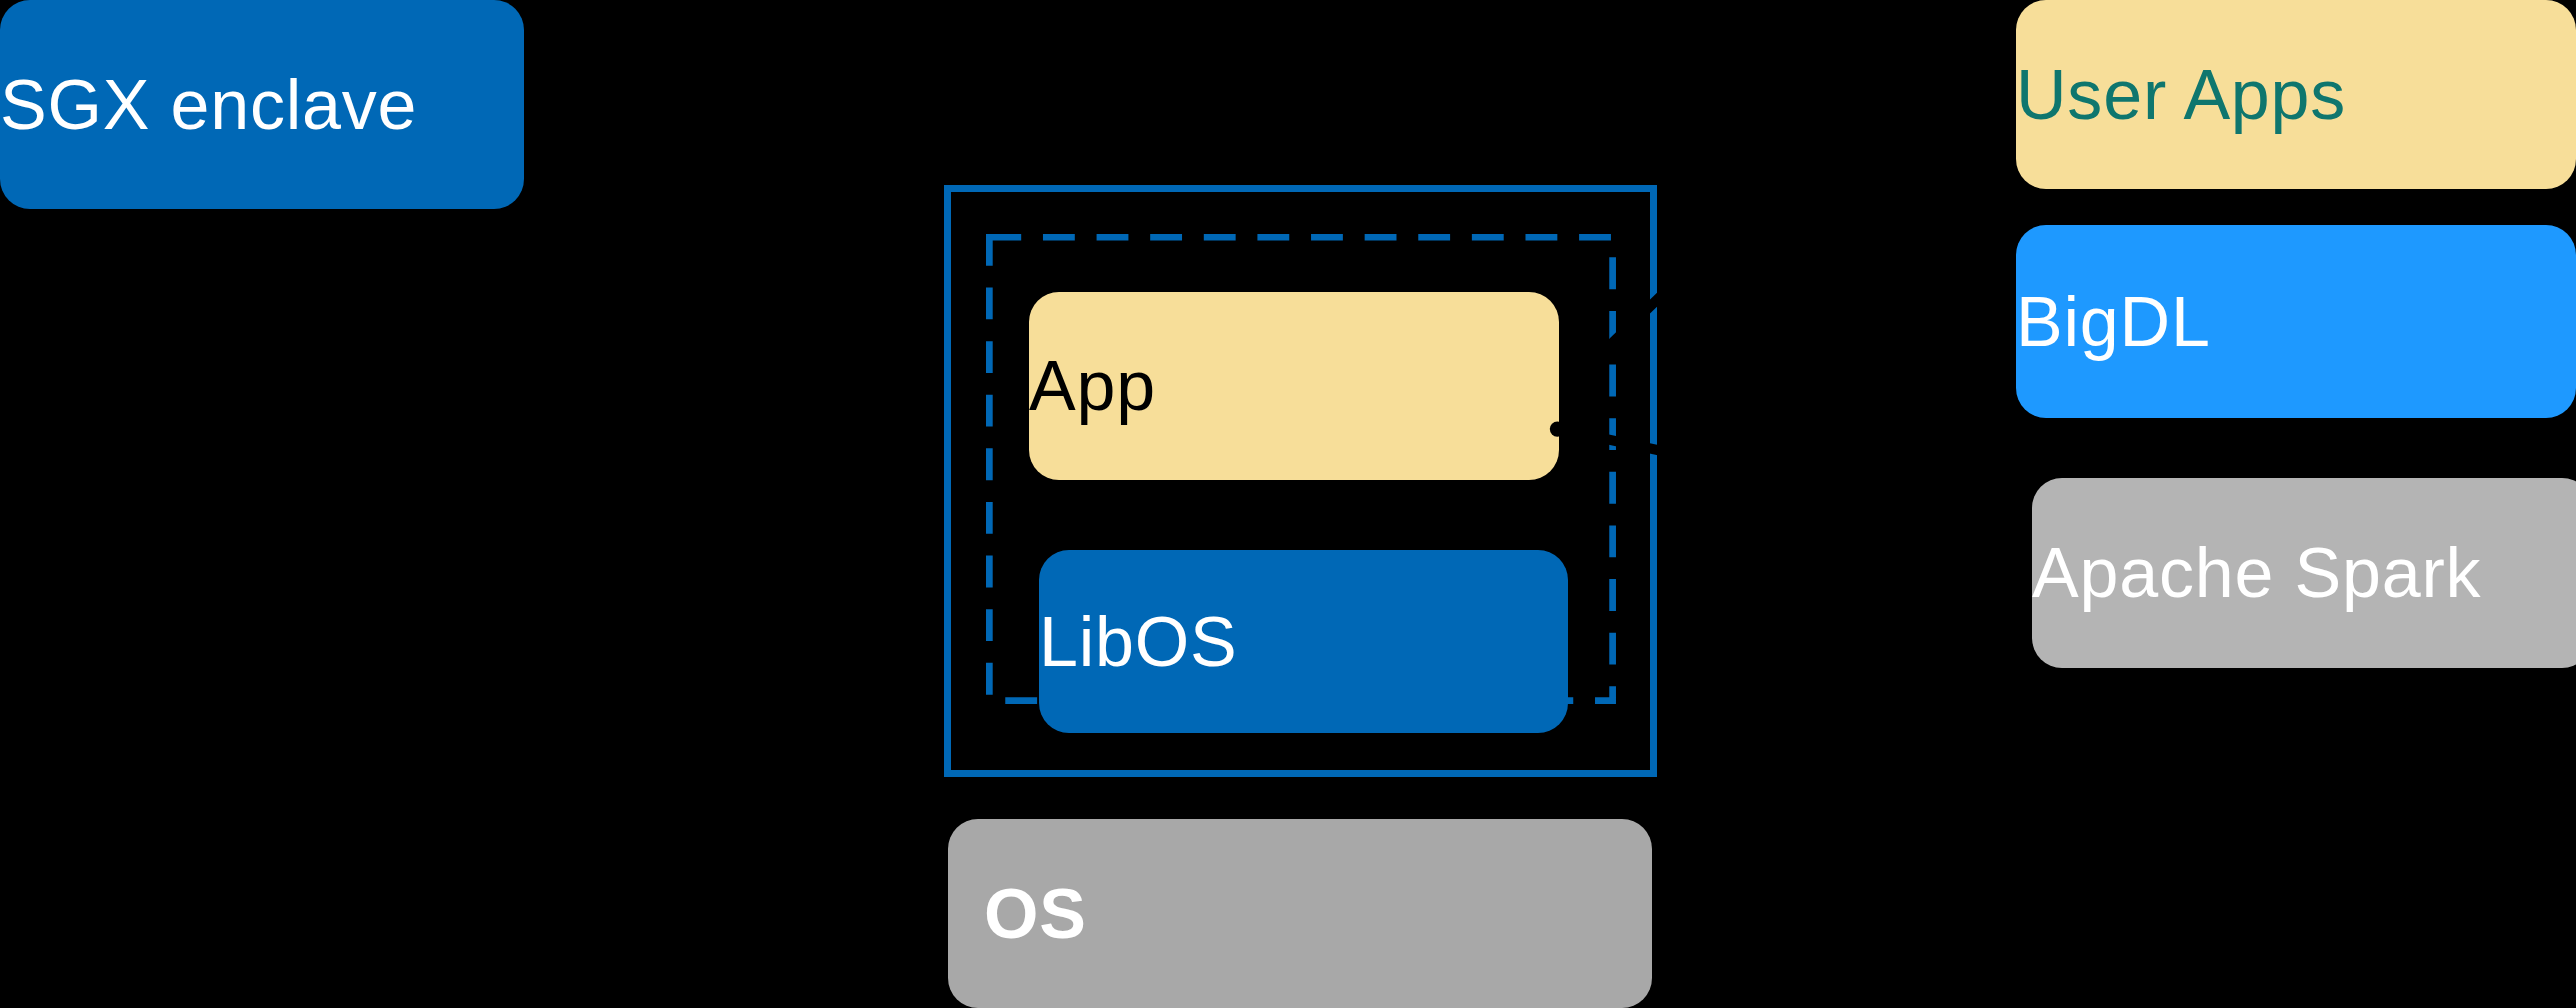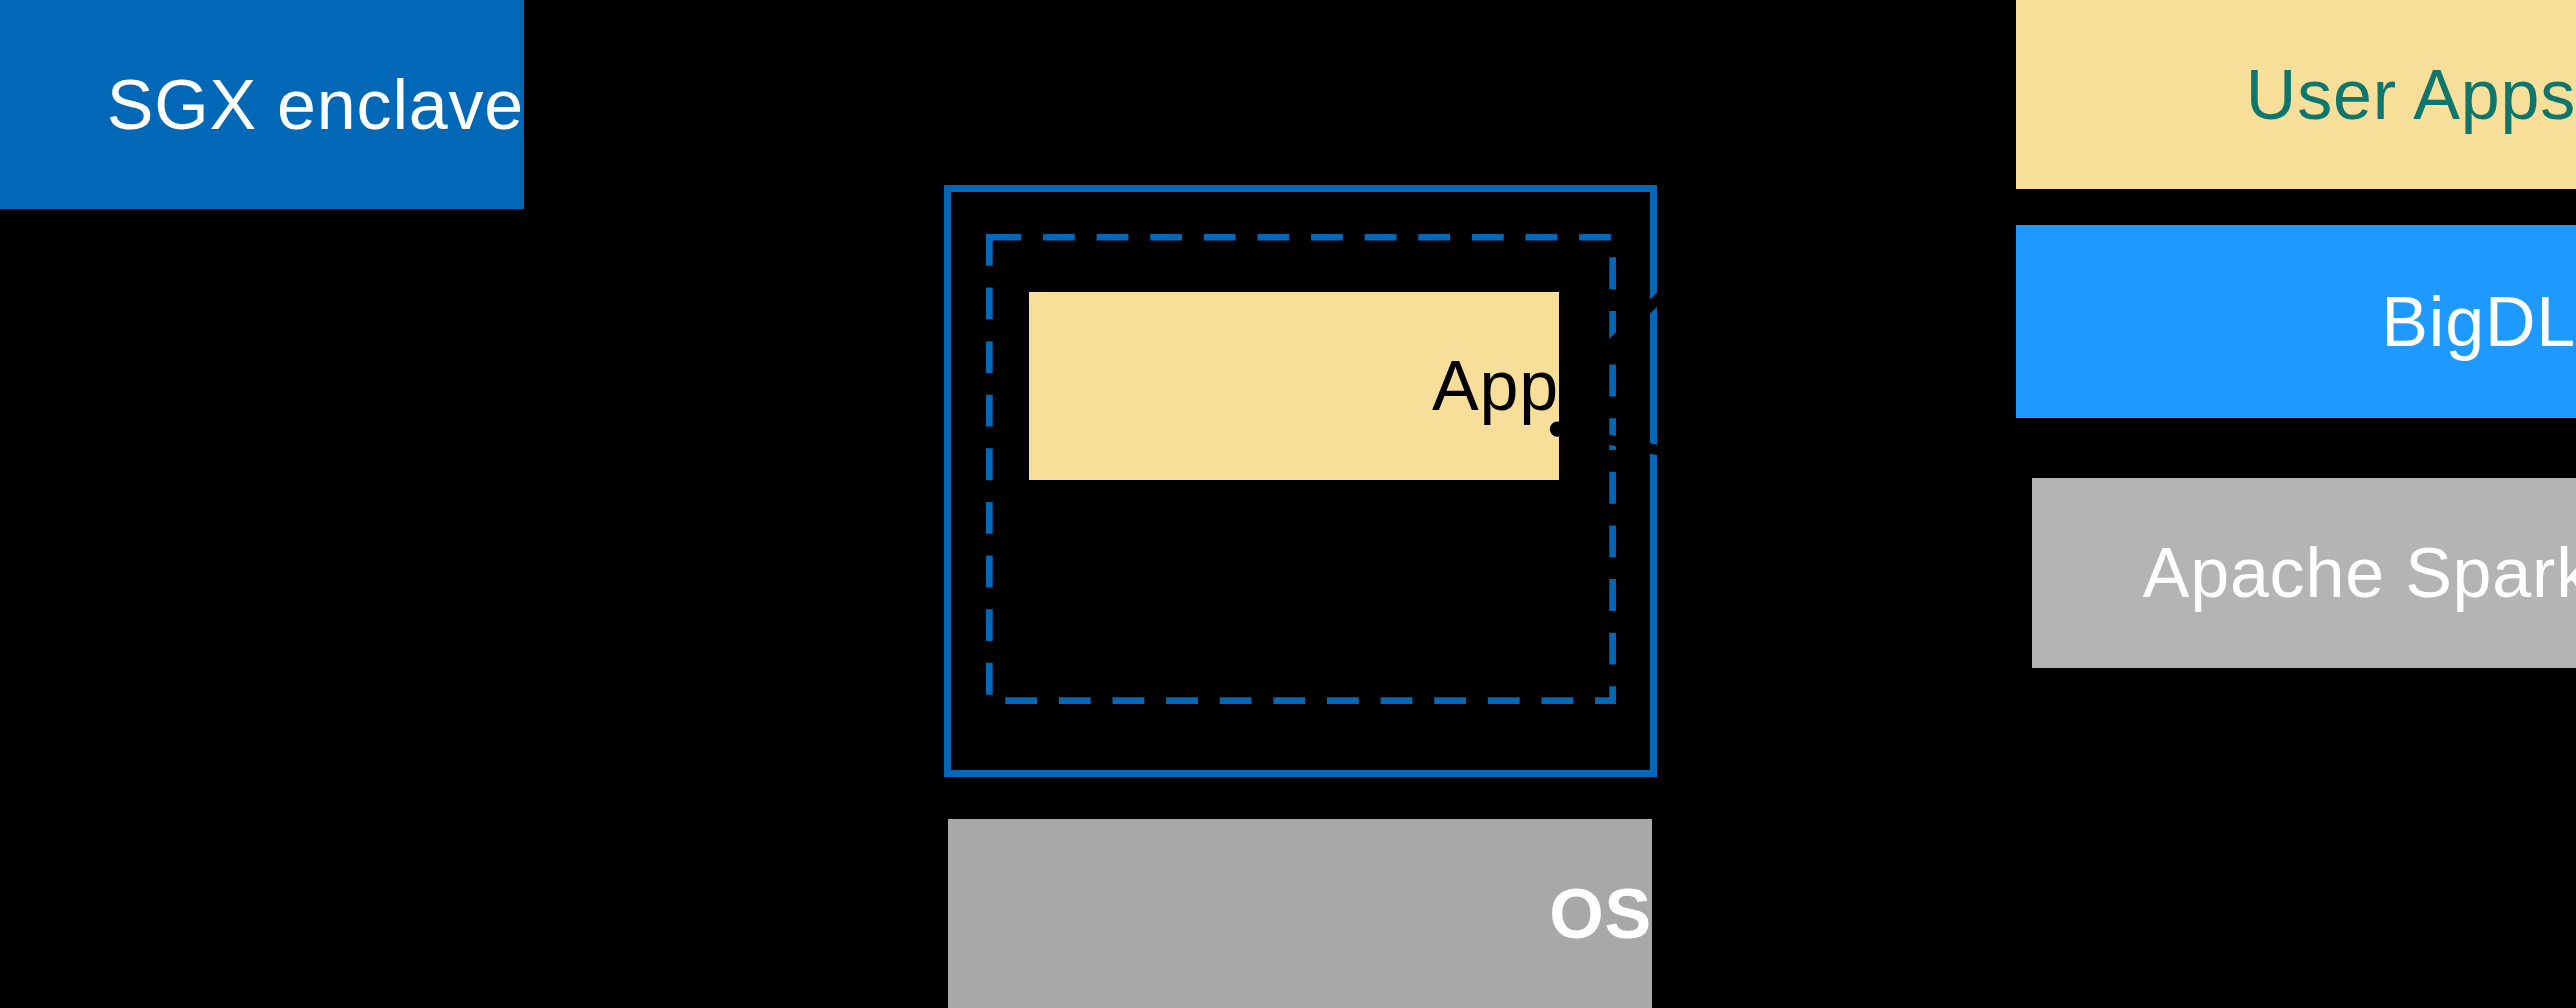--- a/index.html
+++ b/index.html
@@ -12,22 +12,23 @@
     width: 2576px;
     height: 1009px;
     background: var(--background, #000);
     overflow: hidden;
     font-family: "Liberation Sans", sans-serif;
   }
   .box {
     position: absolute;
     display: flex;
     align-items: center;
-    justify-content: flex-end;
+    justify-content: flex-start;
     box-sizing: border-box;
+    border-radius: 30px;
   }
   .box .lbl {
     font-size: 70px;
     letter-spacing: 0.8px;
     white-space: nowrap;
   }
 
   
   .sgx {
     left: 0; top: 503;
@@ -71,21 +72,20 @@
     left: 2016px; top: 0;
     width: 560px; height: 189px;
     background: var(--soft_yellow);
     color: #0f766e;
   }
   .bigdl {
     left: 2016px; top: 225px;
     width: 560px; height: 193px;
     background: var(--bright_blue);
     color: #fff;
-    padding-left: 10px;
   }
   .spark {
     left: 2016px; top: 478px;
     width: 560px; height: 190px;
     background: var(--spark_gray);
     color: #fff;
     margin-left: 16px;
   }
 
   svg.overlay {
@@ -122,20 +122,23 @@
   <div class="enclave-outline"></div>
 
   <svg class="overlay" viewBox="0 0 3075 1204" aria-hidden="true">
     <rect class="dashed-rect" x="1181" y="283" width="744" height="553"></rect>
   </svg>
 
   <div class="box app">
     <span class="lbl">App</span>
   </div>
 
+  <div class="box libos">
+    <span class="lbl">LibOS</span>
+  </div>
 
   <div class="box os">
     <span class="lbl">OS</span>
   </div>
 
   <div class="box user-apps">
     <span class="lbl">User Apps</span>
   </div>
   <div class="box bigdl">
     <span class="lbl">BigDL</span>

